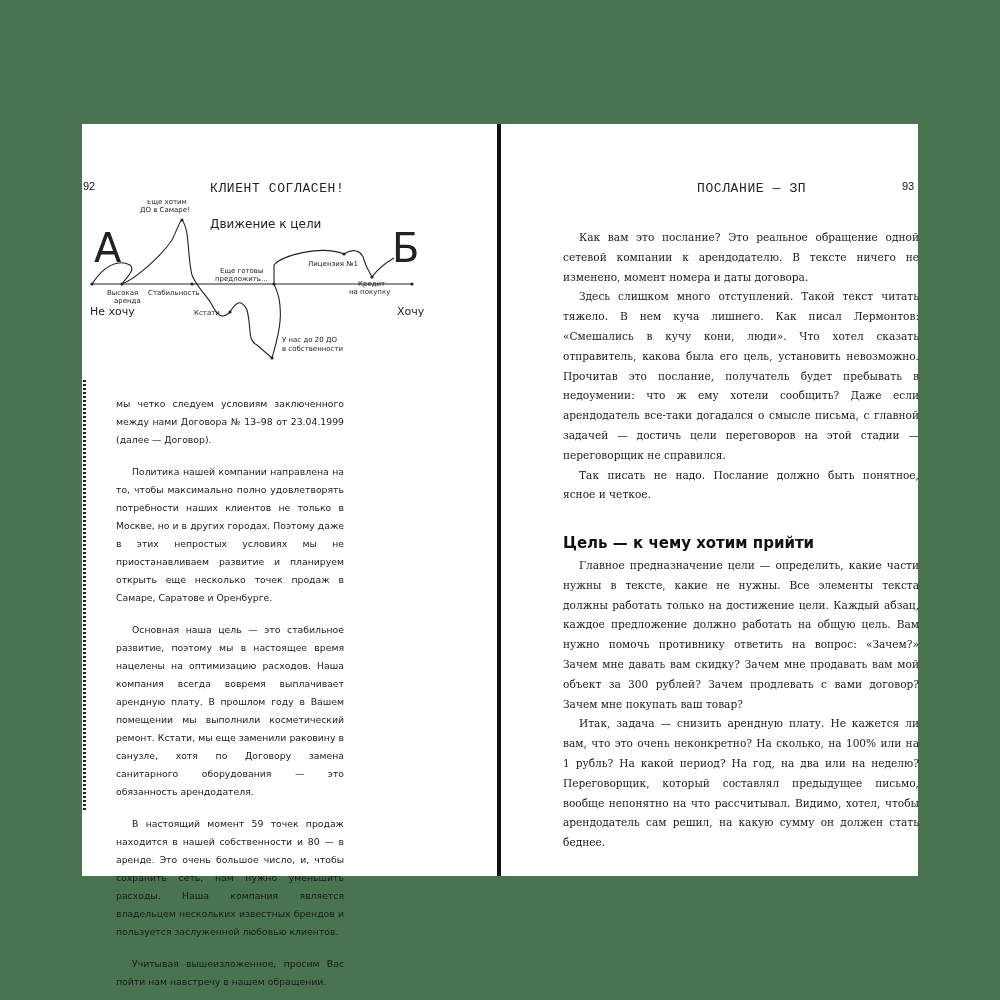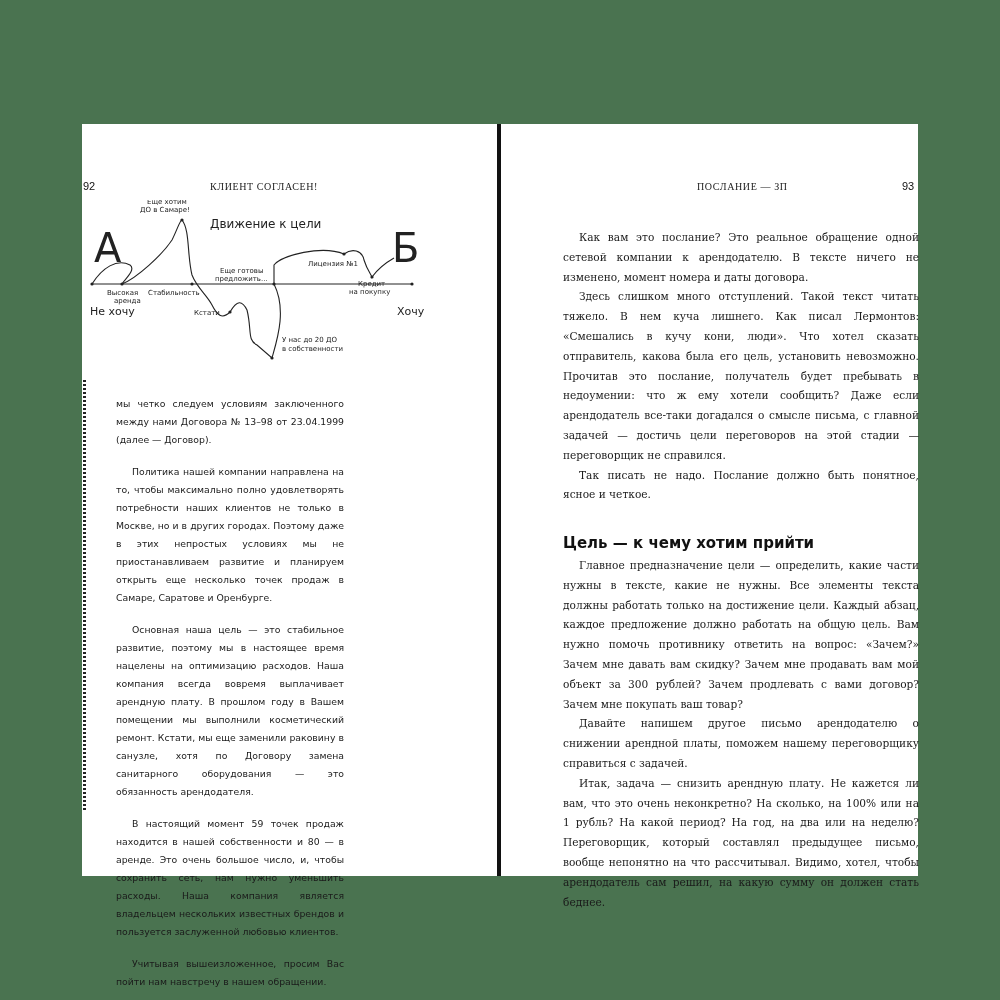--- a/index.html
+++ b/index.html
@@ -2,21 +2,21 @@
 <html><head>
 <meta charset="utf-8">
 <style>
   html, body { margin:0; padding:0; }
   body { width:1000px; height:1000px; background:#4a7350; position:relative; overflow:hidden; }
   .page { position:absolute; top:124px; height:752px; background:#ffffff; }
   .page.left { left:82px; width:417px; }
   .page.right { left:501px; width:417px; }
   .spine { position:absolute; left:497px; top:124px; width:4px; height:752px; background:#111; }
   .folio { position:absolute; top:180px; font-family:"Liberation Sans", sans-serif; font-size:11px; color:#111; }
-  .runhead { position:absolute; top:181px; font-family:Liberation Serif, serif; font-size:10px; letter-spacing:0.6px; color:#222; }
+  .runhead { position:absolute; top:181px; font-family:Liberation Mono, monospace; font-size:13px; letter-spacing:0.6px; color:#222; }
   .sans-body { position:absolute; left:102px; top:381px; width:256px; font-family:"DejaVu Sans", sans-serif; font-size:9.3px; line-height:18px; color:#1a1a1a; }
   .sans-body p { margin:14px; text-align:justify; }
   .sans-body p.ind { text-indent:16px; }
   .dots { position:absolute; left:83px; top:380px; width:3px; height:430px;
           background-image: repeating-linear-gradient(to bottom, #222 0 2px, transparent 2px 4px); }
   .serif-body { position:absolute; left:563px; top:228px; width:356px; font-family:"DejaVu Serif", serif; font-size:10.6px; line-height:19.8px; color:#1a1a1a; }
   .serif-body p { margin:0; text-align:justify; }
   .serif-body p.ind { text-indent:16px; }
   .section-title { font-family:"DejaVu Sans", sans-serif; font-weight:bold; font-size:15px; margin:29px 0 2px 0; color:#111; }
   .diagram { position:absolute; left:82px; top:200px; width:417px; height:170px; }
@@ -84,15 +84,14 @@
   <p class="ind">Учитывая вышеизложенное, просим Вас пойти нам навстречу в нашем обращении.</p>
   <p class="ind">В случае необходимости готовы провести встречу с Вами или Вашими представителями в удобное для Вас время.</p>
 </div>
 
 <div class="serif-body">
   <p class="ind">Как вам это послание? Это реальное обращение одной сетевой компании к арендодателю. В тексте ничего не изменено, момент номера и даты договора.</p>
   <p class="ind">Здесь слишком много отступлений. Такой текст читать тяжело. В нем куча лишнего. Как писал Лермонтов: «Смешались в кучу кони, люди». Что хотел сказать отправитель, какова была его цель, установить невозможно. Прочитав это послание, получатель будет пребывать в недоумении: что ж ему хотели сообщить? Даже если арендодатель все-таки догадался о смысле письма, с главной задачей — достичь цели переговоров на этой стадии — переговорщик не справился.</p>
   <p class="ind">Так писать не надо. Послание должно быть понятное, ясное и четкое.</p>
   <div class="section-title">Цель — к чему хотим прийти</div>
   <p class="ind">Главное предназначение цели — определить, какие части нужны в тексте, какие не нужны. Все элементы текста должны работать только на достижение цели. Каждый абзац, каждое предложение должно работать на общую цель. Вам нужно помочь противнику ответить на вопрос: «Зачем?» Зачем мне давать вам скидку? Зачем мне продавать вам мой объект за 300 рублей? Зачем продлевать с вами договор? Зачем мне покупать ваш товар?</p>
-  <p class="ind">Давайте напишем другое письмо арендодателю о снижении арендной платы, поможем нашему переговорщику справиться с задачей.</p>
   <p class="ind">Итак, задача — снизить арендную плату. Не кажется ли вам, что это очень неконкретно? На сколько, на 100% или на 1 рубль? На какой период? На год, на два или на неделю? Переговорщик, который составлял предыдущее письмо, вообще непонятно на что рассчитывал. Видимо, хотел, чтобы арендодатель сам решил, на какую сумму он должен стать беднее.</p>
 </div>
 
 </body></html>

